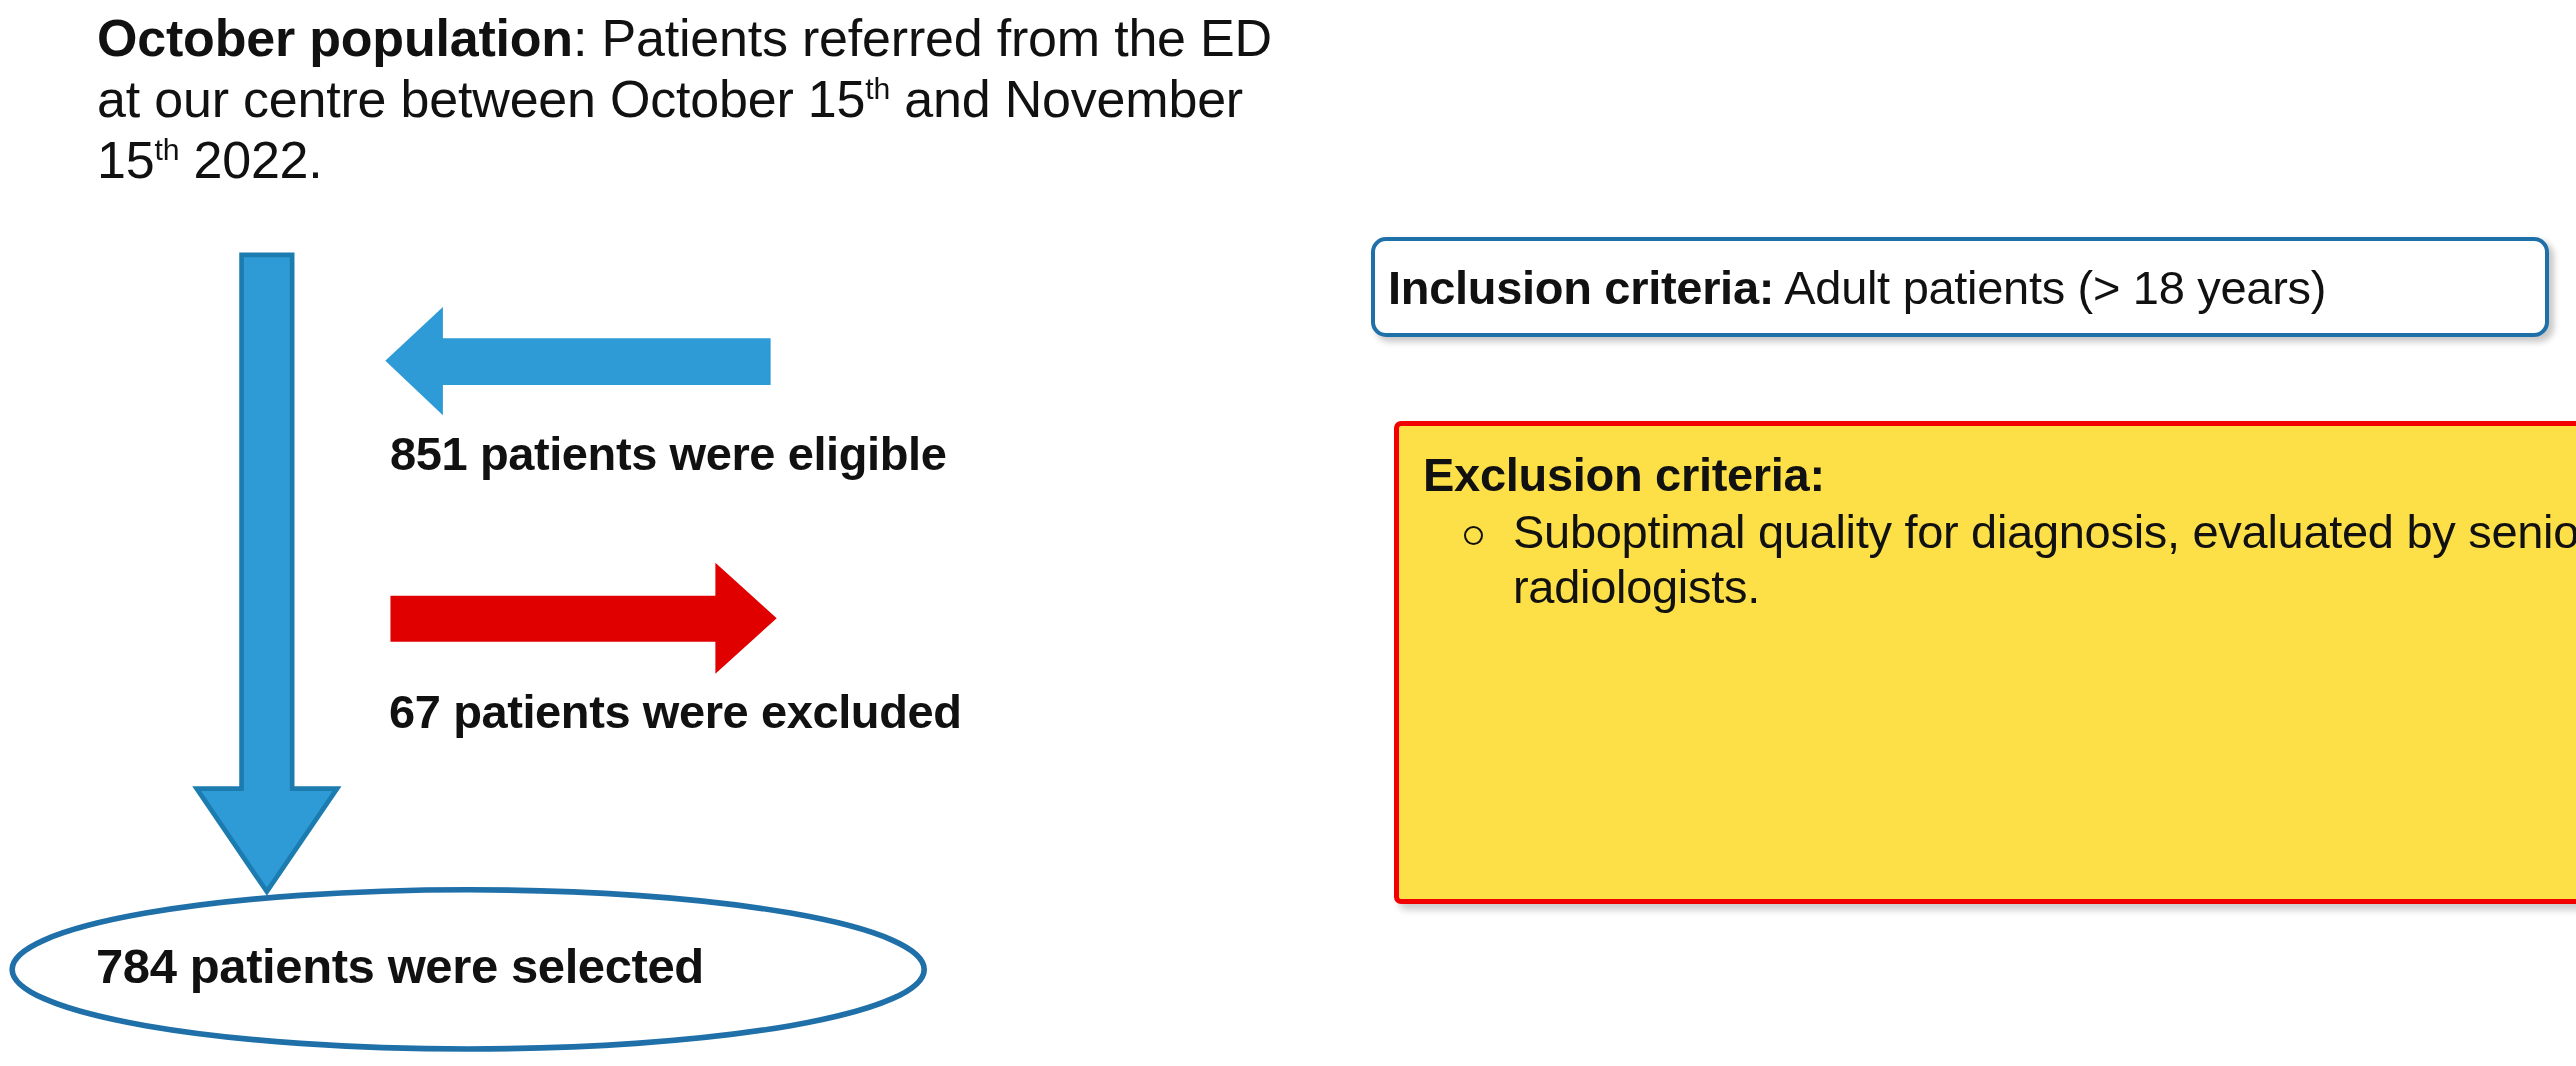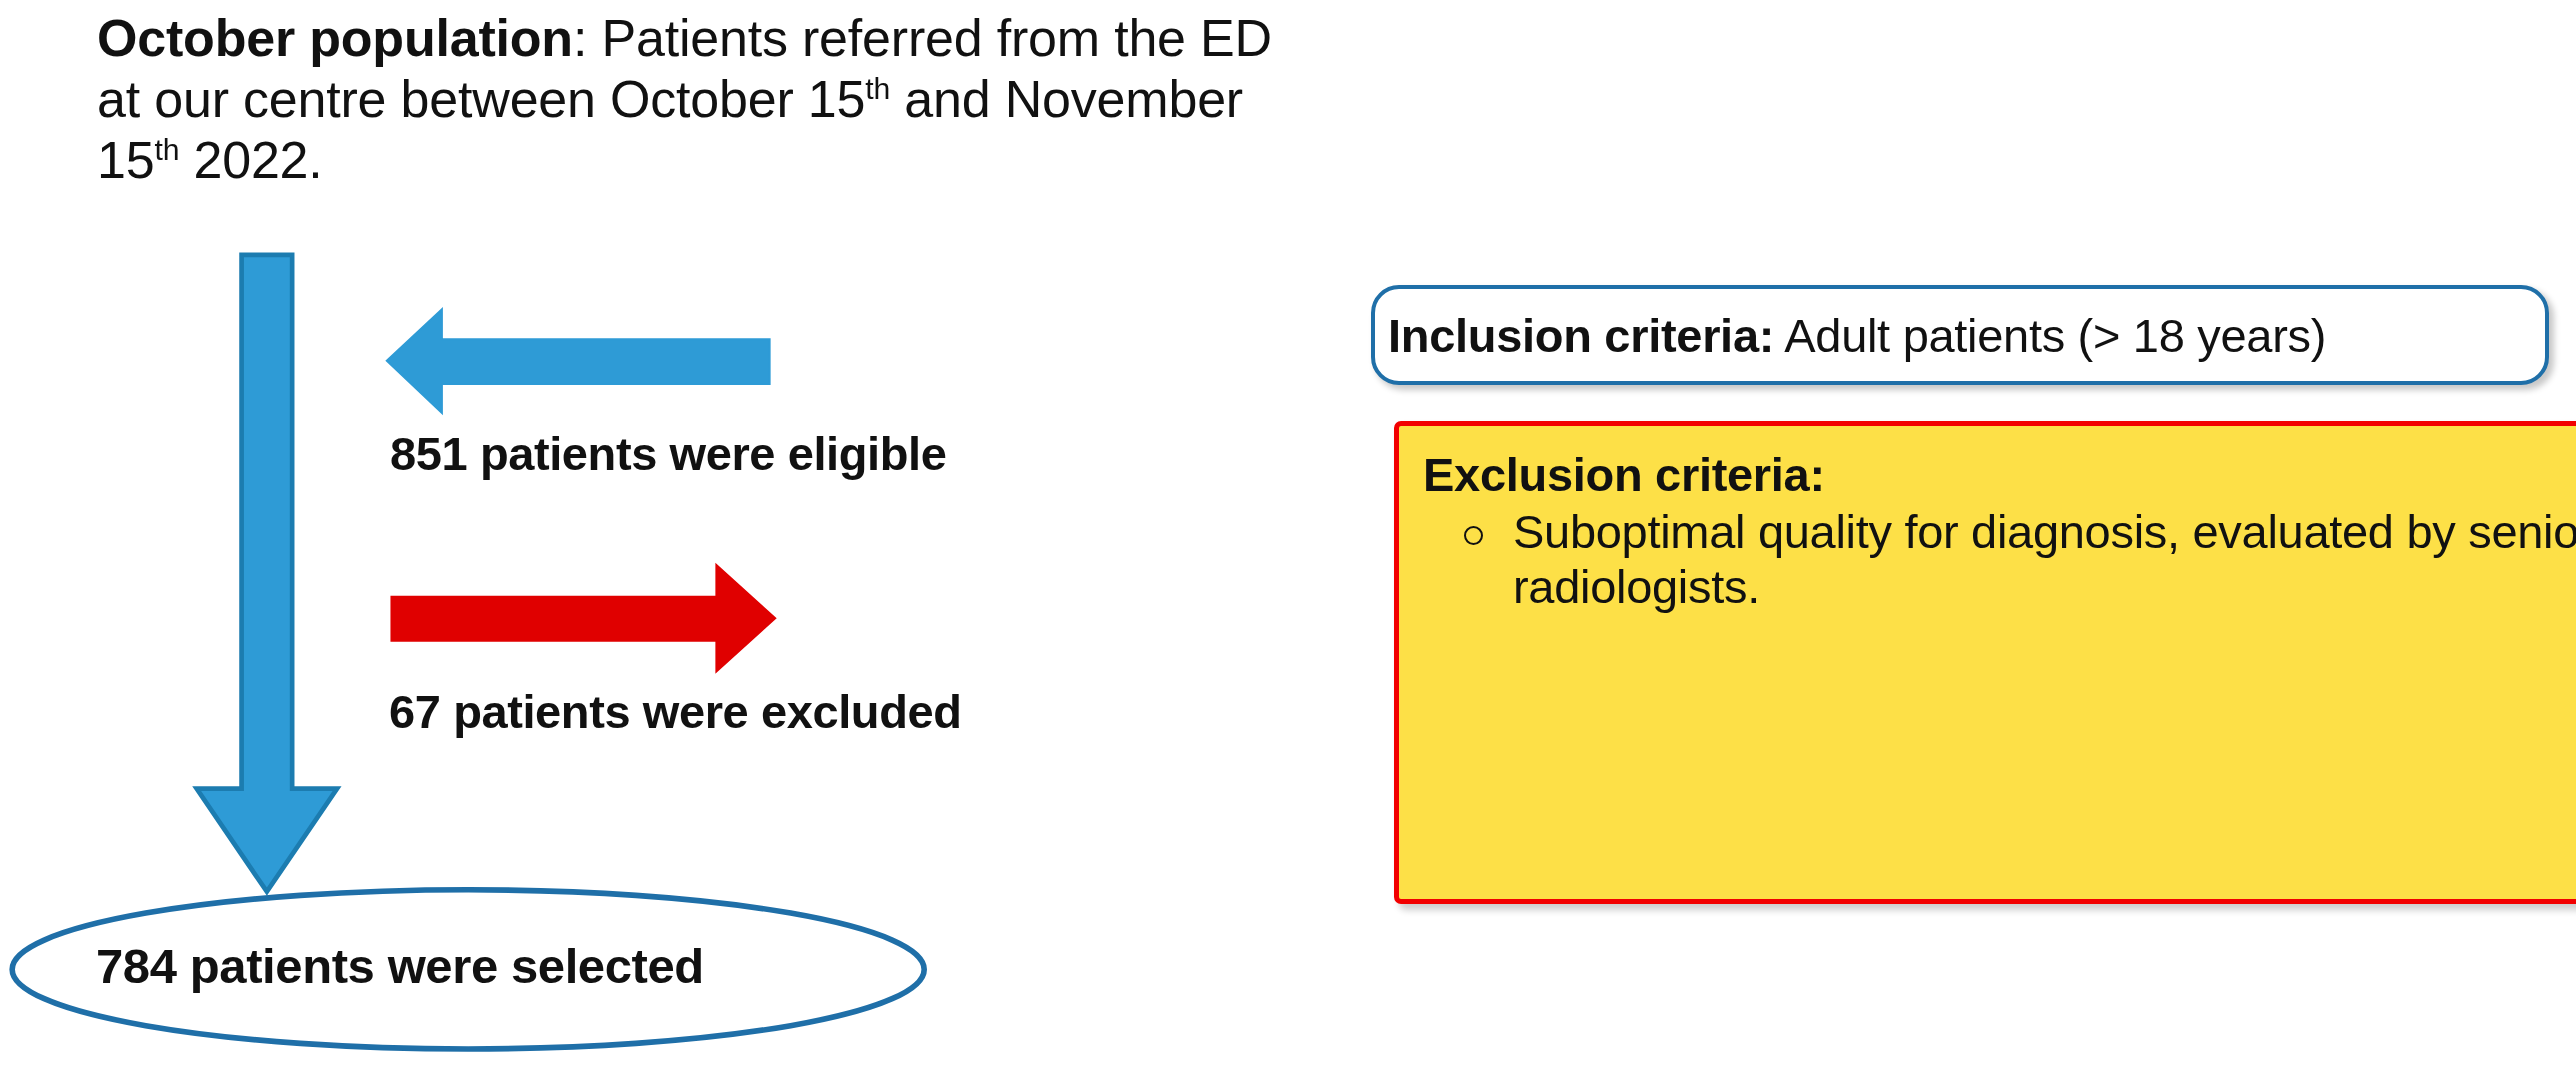--- a/index.html
+++ b/index.html
@@ -76,27 +76,26 @@
 
   
   #inclusion-box {
     position: absolute;
     left: 1371px;
     top: 237px;
     width: 1178px;
     height: 100px;
     box-sizing: border-box;
     border: 4.7px solid #1f6fa8;
-    border-radius: 28px;
+    border-radius: 15px;
     background: #ffffff;
     box-shadow: 4.7px 4.7px 6.6px rgba(0,0,0,0.22);
     display: flex;
     align-items: center;
     padding: 0 13px;
-    margin-top: 48px;
   }
   #inclusion-text {
     font-size: 47px;
     letter-spacing: -0.3px;
     color: #111111;
     white-space: nowrap;
   }
   #inclusion-text .lead {
     font-weight: bold;
   }

